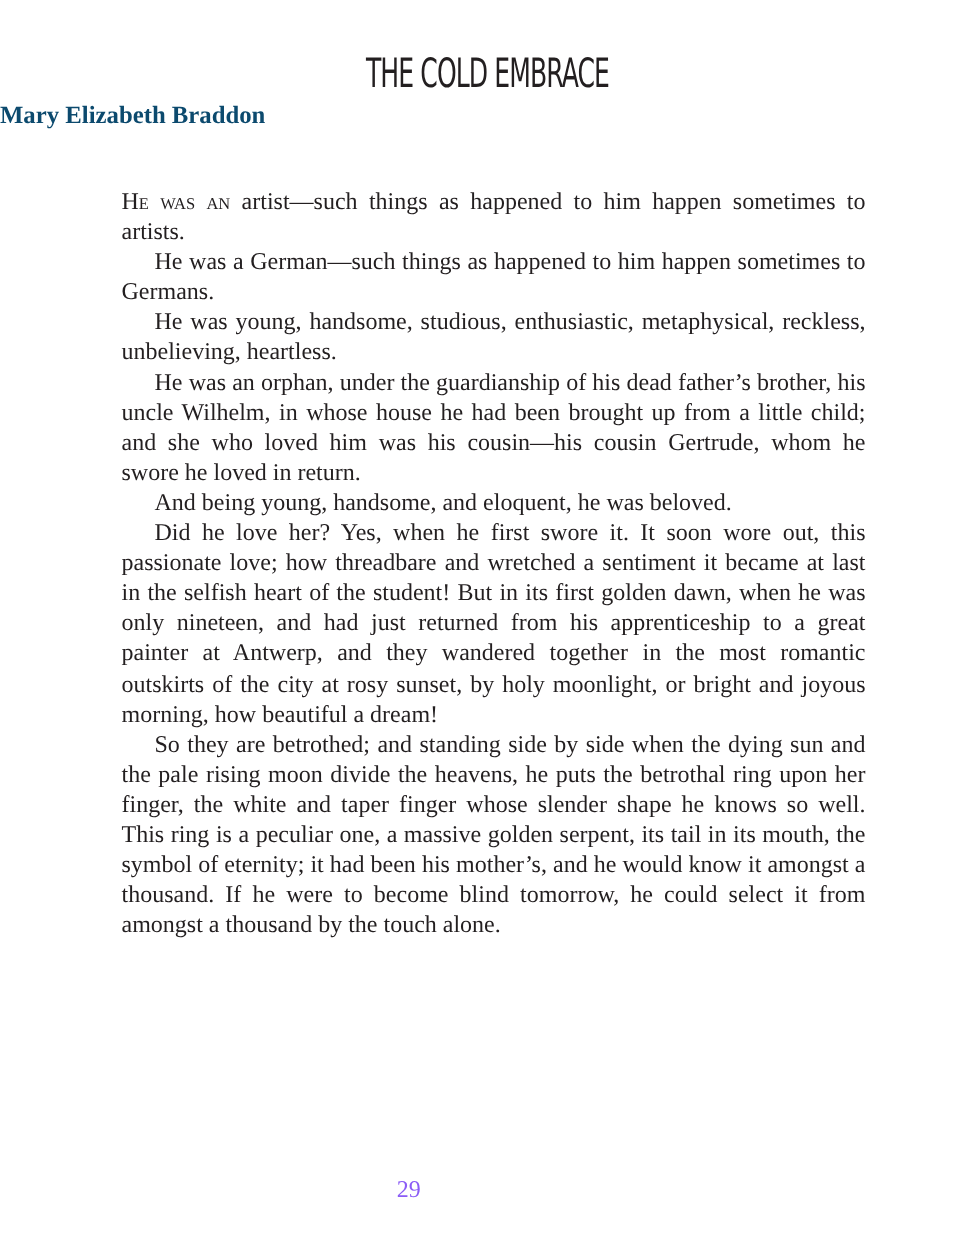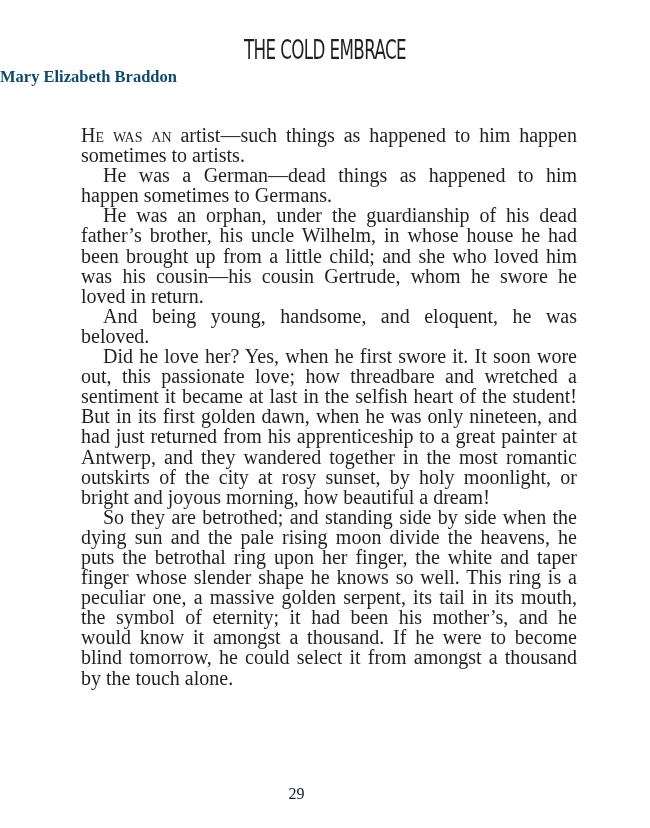--- a/index.html
+++ b/index.html
@@ -8,39 +8,40 @@
     position: absolute; left: 0; width: 650px; top: 16px; text-align: center;
     font-family: "DejaVu Sans", sans-serif; font-size: 27px; letter-spacing: -1px;
     transform: scaleX(0.62); transform-origin: 325px 0; font-weight: normal; color: #231f20;
   }
   .author {
     position: absolute; left: 0; width: 650px; top: 67px; 
     font-family: "Liberation Serif", serif; font-weight: bold; font-size: 16.5px; color: #0c4a6e;
   }
   .body-text {
     position: absolute; left: 81px; top: 125px; width: 496px;
-    font-family: "Liberation Serif", serif; font-size: 20px; line-height: 20.1px;
+    font-family: "Liberation Serif", serif; font-size: 16px; line-height: 20.1px;
     text-align: justify; color: #231f20;
   }
   .body-text p { margin: 0; text-indent: 22px; hyphens: none; }
   .body-text p.first { text-indent: 0; }
   .smallcaps { font-variant: small-caps; }
   .page-number {
     position: absolute; left: 0; width: 545px; top: 785px; text-align: center;
-    font-family: "Liberation Serif", serif; font-size: 16px; color: #0f172a; padding-left: 24px;
+    font-family: "Liberation Serif", serif; font-size: 16px; color: #8b5cf6;
   }
 </style>
 </head>
 <body>
 
 <h1 class="title">THE COLD EMBRACE</h1>
 <div class="author">Mary Elizabeth Braddon</div>
 
 <div class="body-text">
   <p class="first"><span class="smallcaps">He was an</span><span> artist—such things as happened to him happen sometimes to artists.</span></p>
-  <p>He was a German—dead things as happened to him happen sometimes to Germans.</p>
+  <p>He was a German—such things as happened to him happen sometimes to Germans.</p>
+  <p>He was young, handsome, studious, enthusiastic, metaphysical, reckless, unbelieving, heartless.</p>
   <p>He was an orphan, under the guardianship of his dead father’s brother, his uncle Wilhelm, in whose house he had been brought up from a little child; and she who loved him was his cousin—his cousin Gertrude, whom he swore he loved in return.</p>
   <p>And being young, handsome, and eloquent, he was beloved.</p>
   <p>Did he love her? Yes, when he first swore it. It soon wore out, this passionate love; how threadbare and wretched a sentiment it became at last in the selfish heart of the student! But in its first golden dawn, when he was only nineteen, and had just returned from his apprenticeship to a great painter at Antwerp, and they wandered together in the most romantic outskirts of the city at rosy sunset, by holy moonlight, or bright and joyous morning, how beautiful a dream!</p>
   <p>So they are betrothed; and standing side by side when the dying sun and the pale rising moon divide the heavens, he puts the betrothal ring upon her finger, the white and taper finger whose slender shape he knows so well. This ring is a peculiar one, a massive golden serpent, its tail in its mouth, the symbol of eternity; it had been his mother’s, and he would know it amongst a thousand. If he were to become blind tomorrow, he could select it from amongst a thousand by the touch alone.</p>
 </div>
 
 <div class="page-number">29</div>
 
 </body></html>

